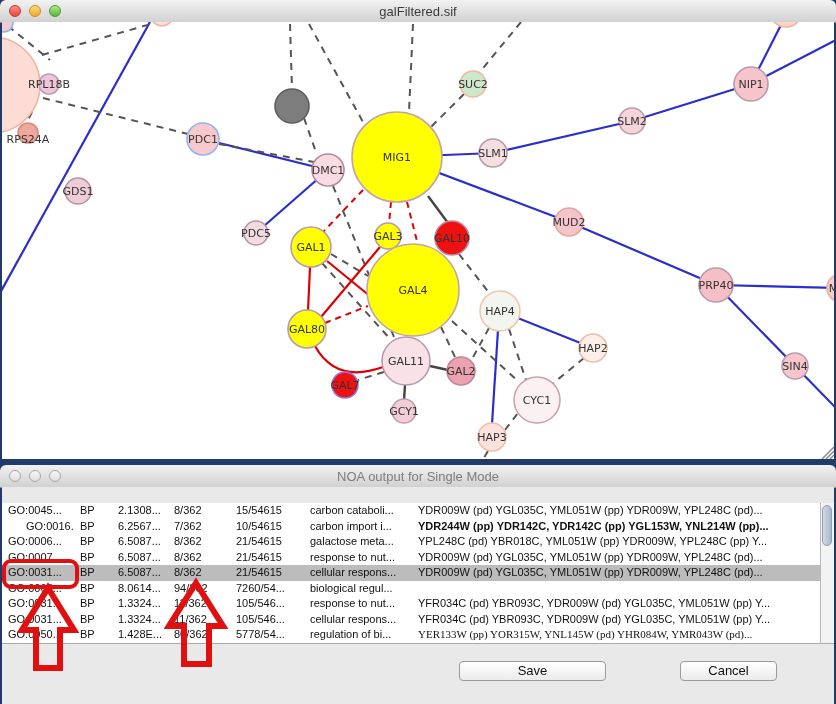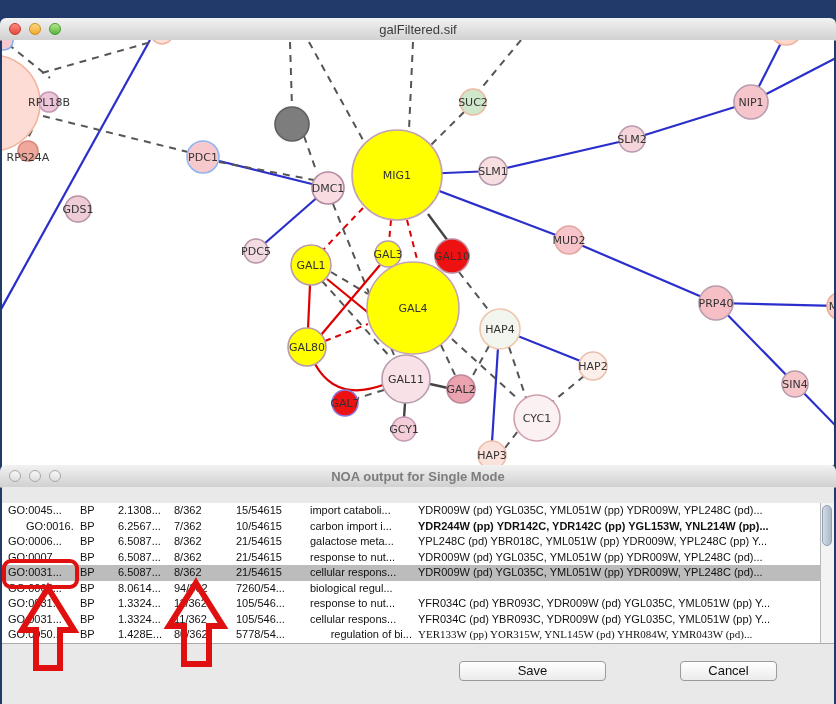--- a/index.html
+++ b/index.html
@@ -2,30 +2,30 @@
 <html><head>
 <meta charset="utf-8">
 <style>
   html,body{margin:0;padding:0;}
   body{width:836px;height:704px;position:relative;background:#223a6a;overflow:hidden;
        font-family:"Liberation Sans",sans-serif;}
   .window{position:absolute;}
   .titlebar{height:22px;background:linear-gradient(#f2f2f2,#d1d1d1);border-bottom:1px solid #8f8f8f;
             border-radius:6px 6px 0 0;display:flex;align-items:center;justify-content:center;position:relative;}
   .titlebar .title{font-size:13px;color:#3c3c3c;}
-  .titlebar .title.dim{color:#7d7d7d;font-weight:bold;}
+  .titlebar .title.dim{color:#7d7d7d;}
   .lights{position:absolute;left:9px;top:0;height:100%;display:flex;align-items:center;gap:8px;}
   .light{width:12px;height:12px;border-radius:50%;box-sizing:border-box;}
   .light.red{background:linear-gradient(#fa8d81,#e8493c);border:1px solid #c23a2e;}
   .light.yellow{background:linear-gradient(#fcd683,#f3ab2e);border:1px solid #c98f1f;}
   .light.green{background:linear-gradient(#b6e88c,#58b63c);border:1px solid #459a2e;}
   .light.inactive{background:linear-gradient(#f7f7f7,#dedede);border:1.5px solid #a8a8a8;}
 
   
-  #graph-window{left:0;top:0;width:836px;height:461px;margin-top:18px;}
+  #graph-window{left:0;top:0;width:836px;height:461px;}
   #graph-canvas{position:absolute;left:2px;top:22px;width:832px;height:437px;background:#ffffff;overflow:hidden;}
   #graph-svg{display:block;}
   .edge-blue{stroke:#2a2ecb;stroke-width:2.2;fill:none;}
   .edge-dashed{stroke:#555555;stroke-width:2;stroke-dasharray:7 6;fill:none;}
   .edge-dark{stroke:#444444;stroke-width:2.4;fill:none;}
   .edge-red{stroke:#dd0000;stroke-width:2.2;fill:none;}
   .edge-red-dashed{stroke:#dd0000;stroke-width:2;stroke-dasharray:6 5;fill:none;}
   .node-label{font-family:"DejaVu Sans",sans-serif;font-size:11px;fill:#333;text-anchor:middle;}
   .grip{stroke:#8a8a8a;stroke-width:1.5;}
 
@@ -196,21 +196,21 @@
     <div class="title dim">NOA output for Single Mode</div>
   </div>
   <div id="table-content">
     <div id="table-rows">
         <div class="row">
           <div class="cell" style="width: 72px;">GO:0045...</div>
           <div class="cell" style="width: 38px;">BP</div>
           <div class="cell" style="width: 56px;">2.1308...</div>
           <div class="cell" style="width: 62px;">8/362</div>
           <div class="cell" style="width: 74px;">15/54615</div>
-          <div class="cell" style="width: 108px;">import cataboli...</div>
+          <div class="cell" style="width: 108px;">carbon cataboli...</div>
           <div class="cell" style="width: 408px;">YDR009W (pd) YGL035C, YML051W (pp) YDR009W, YPL248C (pd)...</div>
         </div>
         <div class="row">
           <div class="cell" style="width: 72px; padding-left: 24px;">GO:0016...</div>
           <div class="cell" style="width: 38px;">BP</div>
           <div class="cell" style="width: 56px;">6.2567...</div>
           <div class="cell" style="width: 62px;">7/362</div>
           <div class="cell" style="width: 74px;">10/54615</div>
           <div class="cell" style="width: 108px;">carbon import i...</div>
           <div class="cell" style="width: 408px; font-weight: bold;">YDR244W (pp) YDR142C, YDR142C (pp) YGL153W, YNL214W (pp)...</div>
@@ -267,21 +267,21 @@
           <div class="cell" style="width: 74px;">105/546...</div>
           <div class="cell" style="width: 108px;">cellular respons...</div>
           <div class="cell" style="width: 408px;">YFR034C (pd) YBR093C, YDR009W (pd) YGL035C, YML051W (pp) Y...</div>
         </div>
         <div class="row">
           <div class="cell" style="width: 72px;">GO:0050...</div>
           <div class="cell" style="width: 38px;">BP</div>
           <div class="cell" style="width: 56px;">1.428E...</div>
           <div class="cell" style="width: 62px;">80/362</div>
           <div class="cell" style="width: 74px;">5778/54...</div>
-          <div class="cell" style="width: 108px; text-align: right;">regulation of bi...</div>
+          <div class="cell" style="width: 108px;">regulation of bi...</div>
           <div class="cell" style="width: 408px; font-family: Liberation Serif, serif;">YER133W (pp) YOR315W, YNL145W (pd) YHR084W, YMR043W (pd)...</div>
         </div>
       </div>
     <div id="table-scrollbar">
       <div id="scroll-thumb"></div>
     </div>
     <div id="table-footer">
       <div class="btn" id="save-btn">Save</div>
       <div class="btn" id="cancel-btn">Cancel</div>
     </div>

